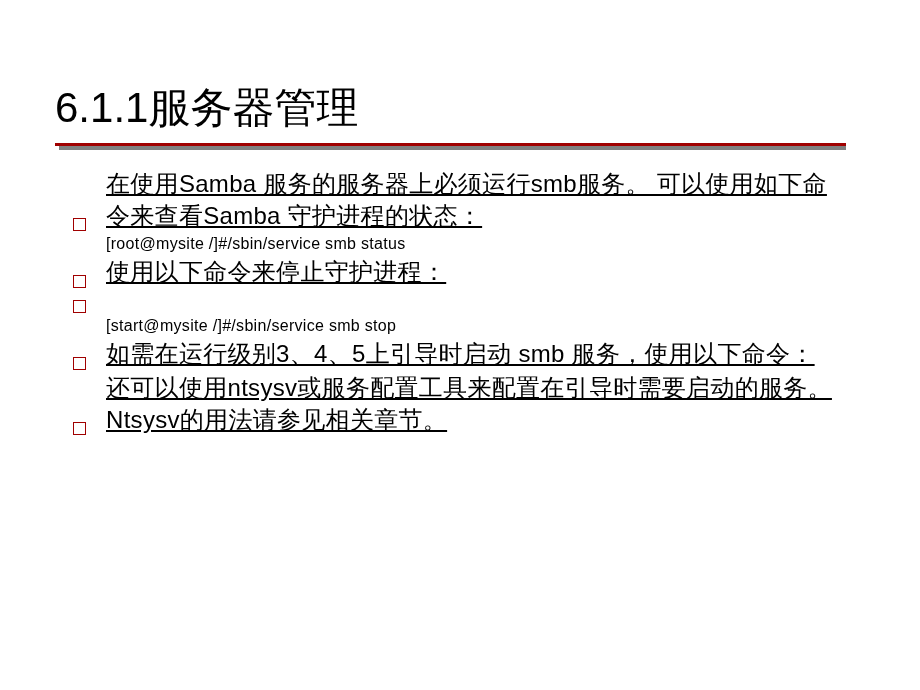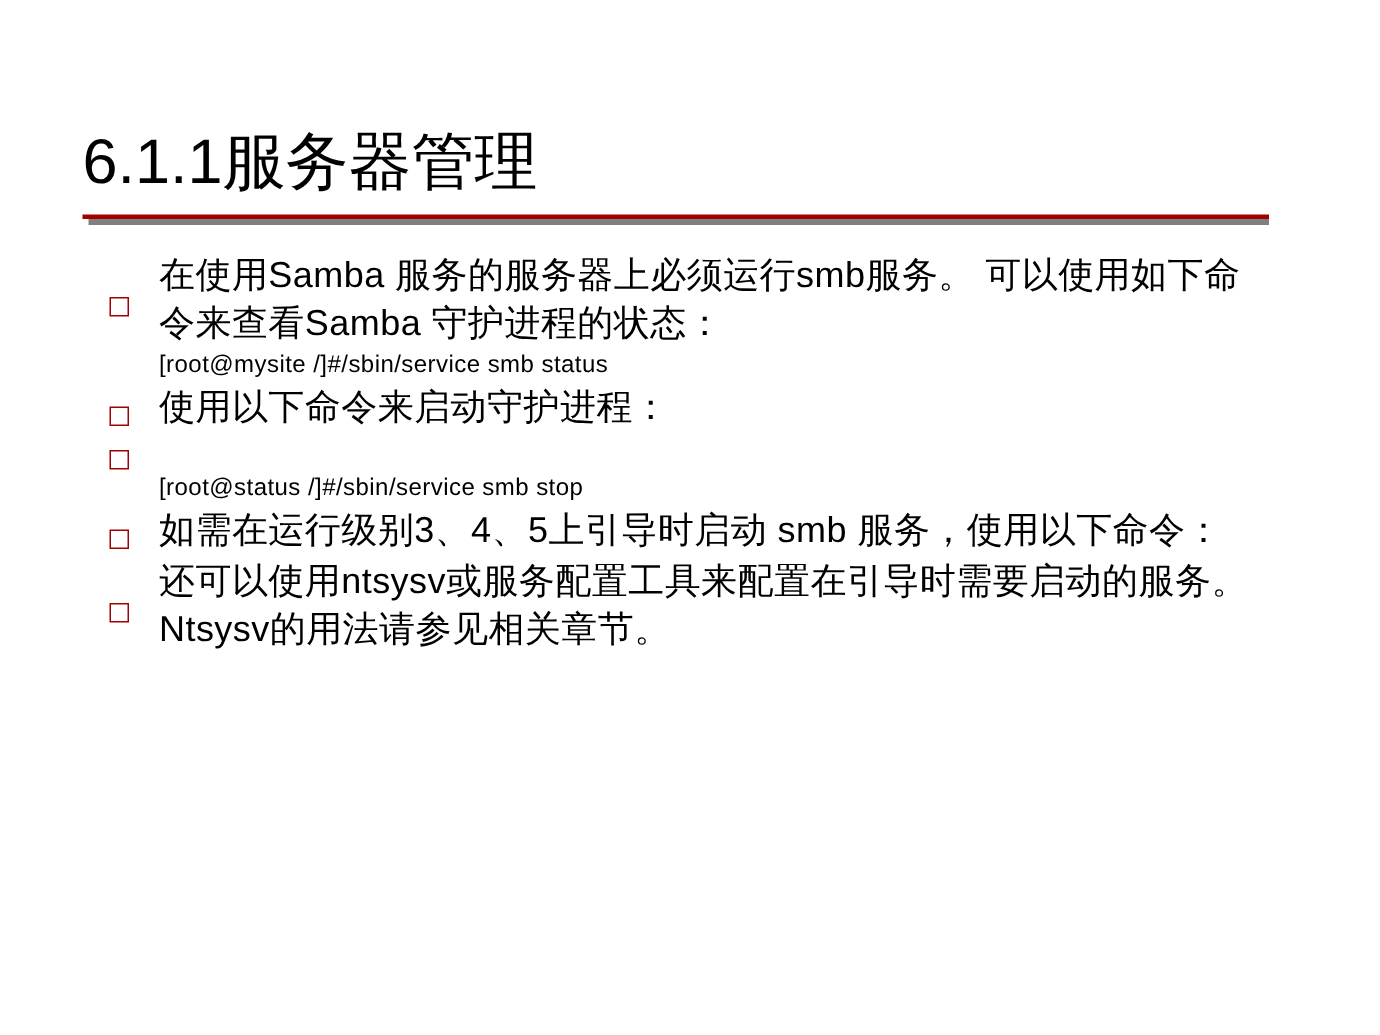--- a/index.html
+++ b/index.html
@@ -38,22 +38,23 @@
       height: 3.5px;
       background: #a00000;
       margin-top: -7px;
     }
     .content {
       margin-top: 22px;
       padding-left: 18px;
     }
     .bullet-item {
       display: flex;
-      align-items: center;
+      align-items: flex-end;
       margin-bottom: 2px;
+      text-decoration: underline;
     }
     .bullet-marker {
       width: 13px;
       height: 13px;
       border: 1.5px solid #a00000;
       flex-shrink: 0;
       margin-top: 10px;
       margin-right: 20px;
     }
     .bullet-text {
@@ -84,27 +85,27 @@
   <div class="content">
 
     <div class="bullet-item">
       <div class="bullet-marker"></div>
       <div class="bullet-text">在使用Samba 服务的服务器上必须运行smb服务。 可以使用如下命令来查看Samba 守护进程的状态：</div>
     </div>
     <div class="command-line">[root@mysite /]#/sbin/service smb status</div>
 
     <div class="bullet-item">
       <div class="bullet-marker"></div>
-      <div class="bullet-text">使用以下命令来启动守护进程：</div>
+      <div class="bullet-text">使用以下命令来停止守护进程：</div>
     </div>
 
     <div class="bullet-item">
       <div class="bullet-marker"></div>
     </div>
-    <div class="command-line">[root@status /]#/sbin/service smb stop</div>
+    <div class="command-line">[start@mysite /]#/sbin/service smb stop</div>
 
     <div class="bullet-item">
       <div class="bullet-marker"></div>
       <div class="bullet-text">如需在运行级别3、4、5上引导时启动 smb 服务，使用以下命令：</div>
     </div>
 
     <div class="bullet-item">
       <div class="bullet-marker"></div>
       <div class="bullet-text">还可以使用ntsysv或服务配置工具来配置在引导时需要启动的服务。Ntsysv的用法请参见相关章节。</div>
     </div>

